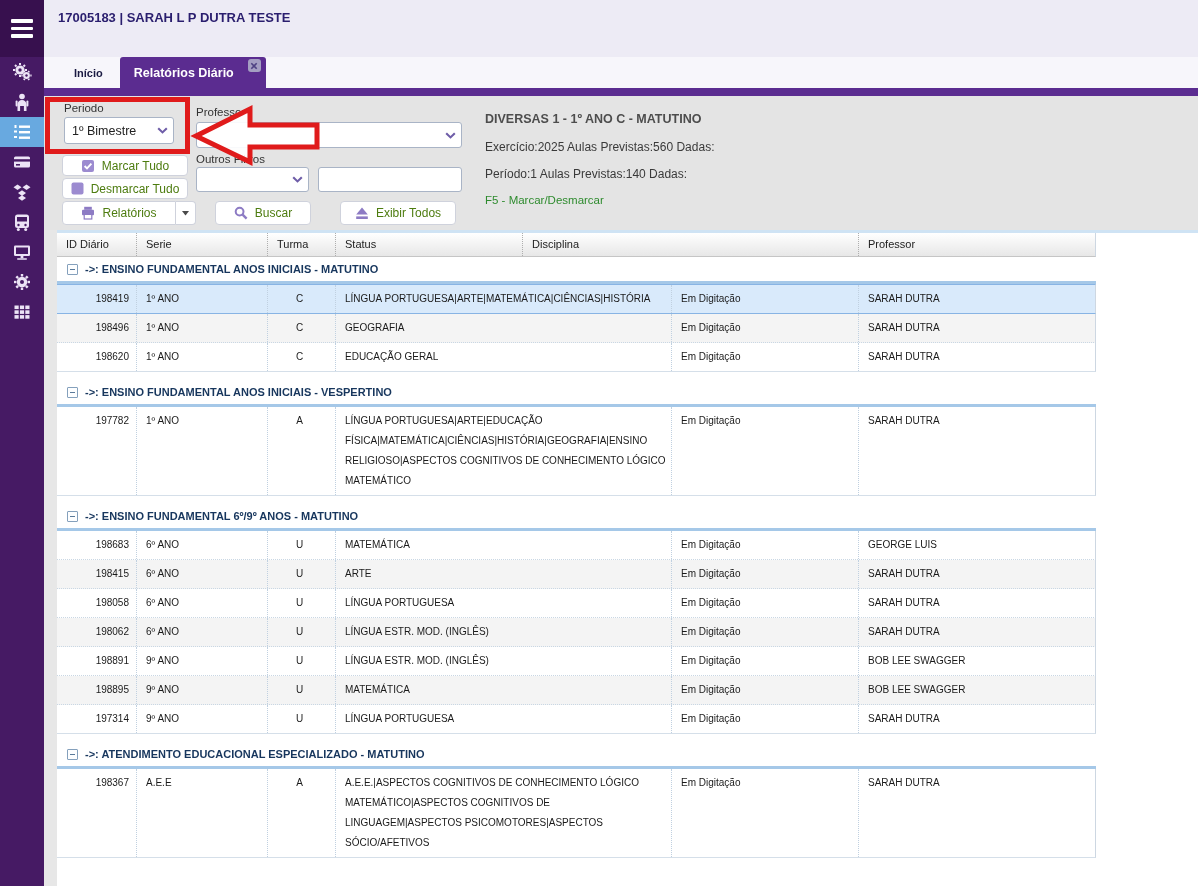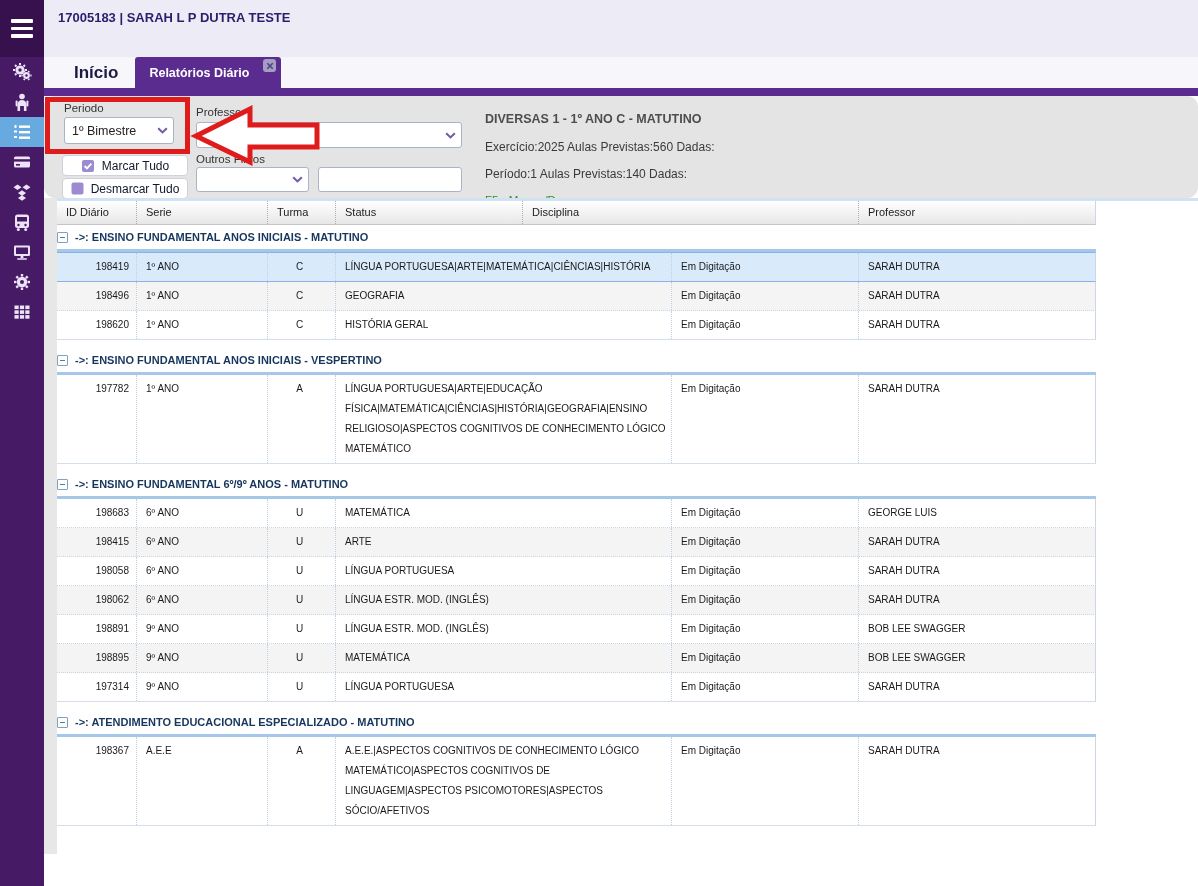--- a/index.html
+++ b/index.html
@@ -14,33 +14,33 @@
   .side-items { display:flex; flex-direction:column; }
   .side-item { height:30px; display:flex; align-items:center; justify-content:center; cursor:pointer; }
   .side-item.active { background:#68a9e0; }
   .side-item svg { display:block; }
 
   
   .main { position:absolute; left:44px; top:0; width:1154px; height:886px; }
   .app-header { height:57px; background:#edebf5; padding:7px 0 0 14px; }
   .hdr-line { font-size:13px; font-weight:bold; color:#2a1e6e; line-height:22px; white-space:nowrap; }
   .tab-bar { height:31px; background:#f7f6fb; display:flex; align-items:stretch; padding-left:13px; }
-  .tab-inactive { display:flex; align-items:center; padding:0 17px; color:#1a1a42; font-weight:bold; font-size:17px; cursor:pointer; }
+  .tab-inactive { display:flex; align-items:center; padding:0 17px; color:#1a1a42; font-weight:bold; font-size:11px; cursor:pointer; }
   .tab-active { position:relative; display:flex; align-items:center; background:#5b2c90; color:#fff; font-weight:bold; font-size:12.5px; padding:0 32px 0 14px; border-radius:3px 3px 0 0; cursor:pointer; }
   .tab-close { position:absolute; top:2px; right:5px; width:13px; height:13px; background:#a49ec2; border-radius:3px; display:flex; align-items:center; justify-content:center; cursor:pointer; }
   .purple-strip { height:8px; background:#5b2c90; }
 
   
-  .filter-panel { position:relative; height:102px; background:#e4e4e4;border-radius:11px; }
+  .filter-panel { position:relative; height:134px; background:#e4e4e4; }
   .flabel { position:absolute; font-size:11.5px; color:#333; }
   .combo { position:absolute; background:#fff; border:1px solid #a9b4c6; border-radius:3px; display:flex; align-items:center;gap:16px; }
   .combo .combo-text { flex:1; padding-left:7px; font-size:12.5px; color:#222; white-space:nowrap; }
   .combo .chev { width:22px; height:100%; display:flex; align-items:center; justify-content:center; cursor:pointer; }
   .txt-input { position:absolute; background:#fff; border:1px solid #a9b4c6; border-radius:3px; font-size:12px; padding:0 6px; color:#222; }
-  .fbtn { position:absolute; background:#fff; border:1px solid #cfd2dc; border-radius:4px; display:flex; align-items:center; justify-content:center; gap:7px; font-family:inherit; font-size:12px; color:#0f172a; cursor:pointer; }
+  .fbtn { position:absolute; background:#fff; border:1px solid #cfd2dc; border-radius:4px; display:flex; align-items:center; justify-content:center; gap:7px; font-family:inherit; font-size:12px; color:#4d7c0f; cursor:pointer; }
   .fbtn svg { flex:0 0 auto; }
   .split { position:absolute; display:flex; }
   .split .fbtn { position:static; border-radius:4px 0 0 4px; }
   .split .caret-btn { width:20px; background:#fff; border:1px solid #cfd2dc; border-left:none; border-radius:0 4px 4px 0; display:flex; align-items:center; justify-content:center; cursor:pointer; }
 
   .info-panel { position:absolute; left:441px; top:0; width:520px; height:134px; }
   .info-title { position:absolute; top:16px; font-size:12.5px; font-weight:bold; color:#4d4d4d; white-space:nowrap; }
   .info-line1 { position:absolute; top:44px; font-size:12px; color:#3a3a3a; white-space:nowrap; }
   .info-line2 { position:absolute; top:71px; font-size:12px; color:#3a3a3a; white-space:nowrap; }
   .info-hint  { position:absolute; top:98px; font-size:11.5px; color:#2e8b2e; white-space:nowrap; }
@@ -50,21 +50,21 @@
   .gutter { position:absolute; left:0; top:0; width:13px; height:100%; background:#e7e7e7; }
   .grid-inner { margin-left:13px; }
   .grid-topline { height:3px; background:#cfe3f4; }
   .thead { width:1039px; height:24px; display:flex; background:linear-gradient(#ffffff,#e7e7e7); border-bottom:1px solid #c5c5c5; border-right:1px solid #cdd7e2; }
   .th { font-size:11px; color:#222; padding:5px 0 0 9px; white-space:nowrap; overflow:hidden; }
   .th + .th { border-left:1px dotted #aeaeae; }
   .c-id { width:79px; } .c-serie { width:131px; } .c-turma { width:68px; }
   .c-disc { width:336px; } .c-status { width:187px; } .c-prof { width:237px; }
 
   .group + .group { margin-top:8px; }
-  .group-header { height:24px; display:flex; align-items:center; padding-left:0; cursor:pointer; }
+  .group-header { height:24px; display:flex; align-items:center; padding-left:10px; cursor:pointer; }
   .collapse-icon { position:relative; width:11px; height:11px; border:1px solid #84a0bc; background:#fdfeff; border-radius:1px; margin-right:7px; flex:0 0 auto; }
   .collapse-icon::before { content:""; position:absolute; left:2px; right:2px; top:4px; height:1px; background:#5a7a9a; }
   .group-label { font-size:11px; font-weight:bold; color:#17365d; white-space:nowrap; }
   .group-underline { width:1039px; height:3px; background:#a5c8e8; }
 
   .row { width:1039px; display:flex; font-size:10px; color:#1a1a1a; background:#fff; border-bottom:1px dotted #c9d7e4; border-right:1px solid #cdd7e2; cursor:pointer; }
   .row.alt { background:#f4f4f4; }
   .row.selected { background:#d9eafb; border-top:1px solid #88b4e4; border-bottom:1px solid #88b4e4; }
   .group-rows .row:last-child { border-bottom:1px solid #d5dfe9; }
   .cell { padding:4px 4px 4px 9px; line-height:20px; min-height:28px; }
@@ -344,21 +344,21 @@
     <div class="cell c-serie">1º ANO</div>
     <div class="cell c-turma">C</div>
     <div class="cell c-disc">GEOGRAFIA</div>
     <div class="cell c-status">Em Digitação</div>
     <div class="cell c-prof">SARAH DUTRA</div>
   </div>
                 <div class="row">
     <div class="cell c-id">198620</div>
     <div class="cell c-serie">1º ANO</div>
     <div class="cell c-turma">C</div>
-    <div class="cell c-disc">HISTÓRIA GERAL</div>
+    <div class="cell c-disc">EDUCAÇÃO GERAL</div>
     <div class="cell c-status">Em Digitação</div>
     <div class="cell c-prof">SARAH DUTRA</div>
   </div>
               </div>
   </div>
             <div class="group">
     <div class="group-header">
       <span class="collapse-icon"></span>
       <span class="group-label">-&gt;: ENSINO FUNDAMENTAL ANOS INICIAIS - VESPERTINO</span>
     </div>

